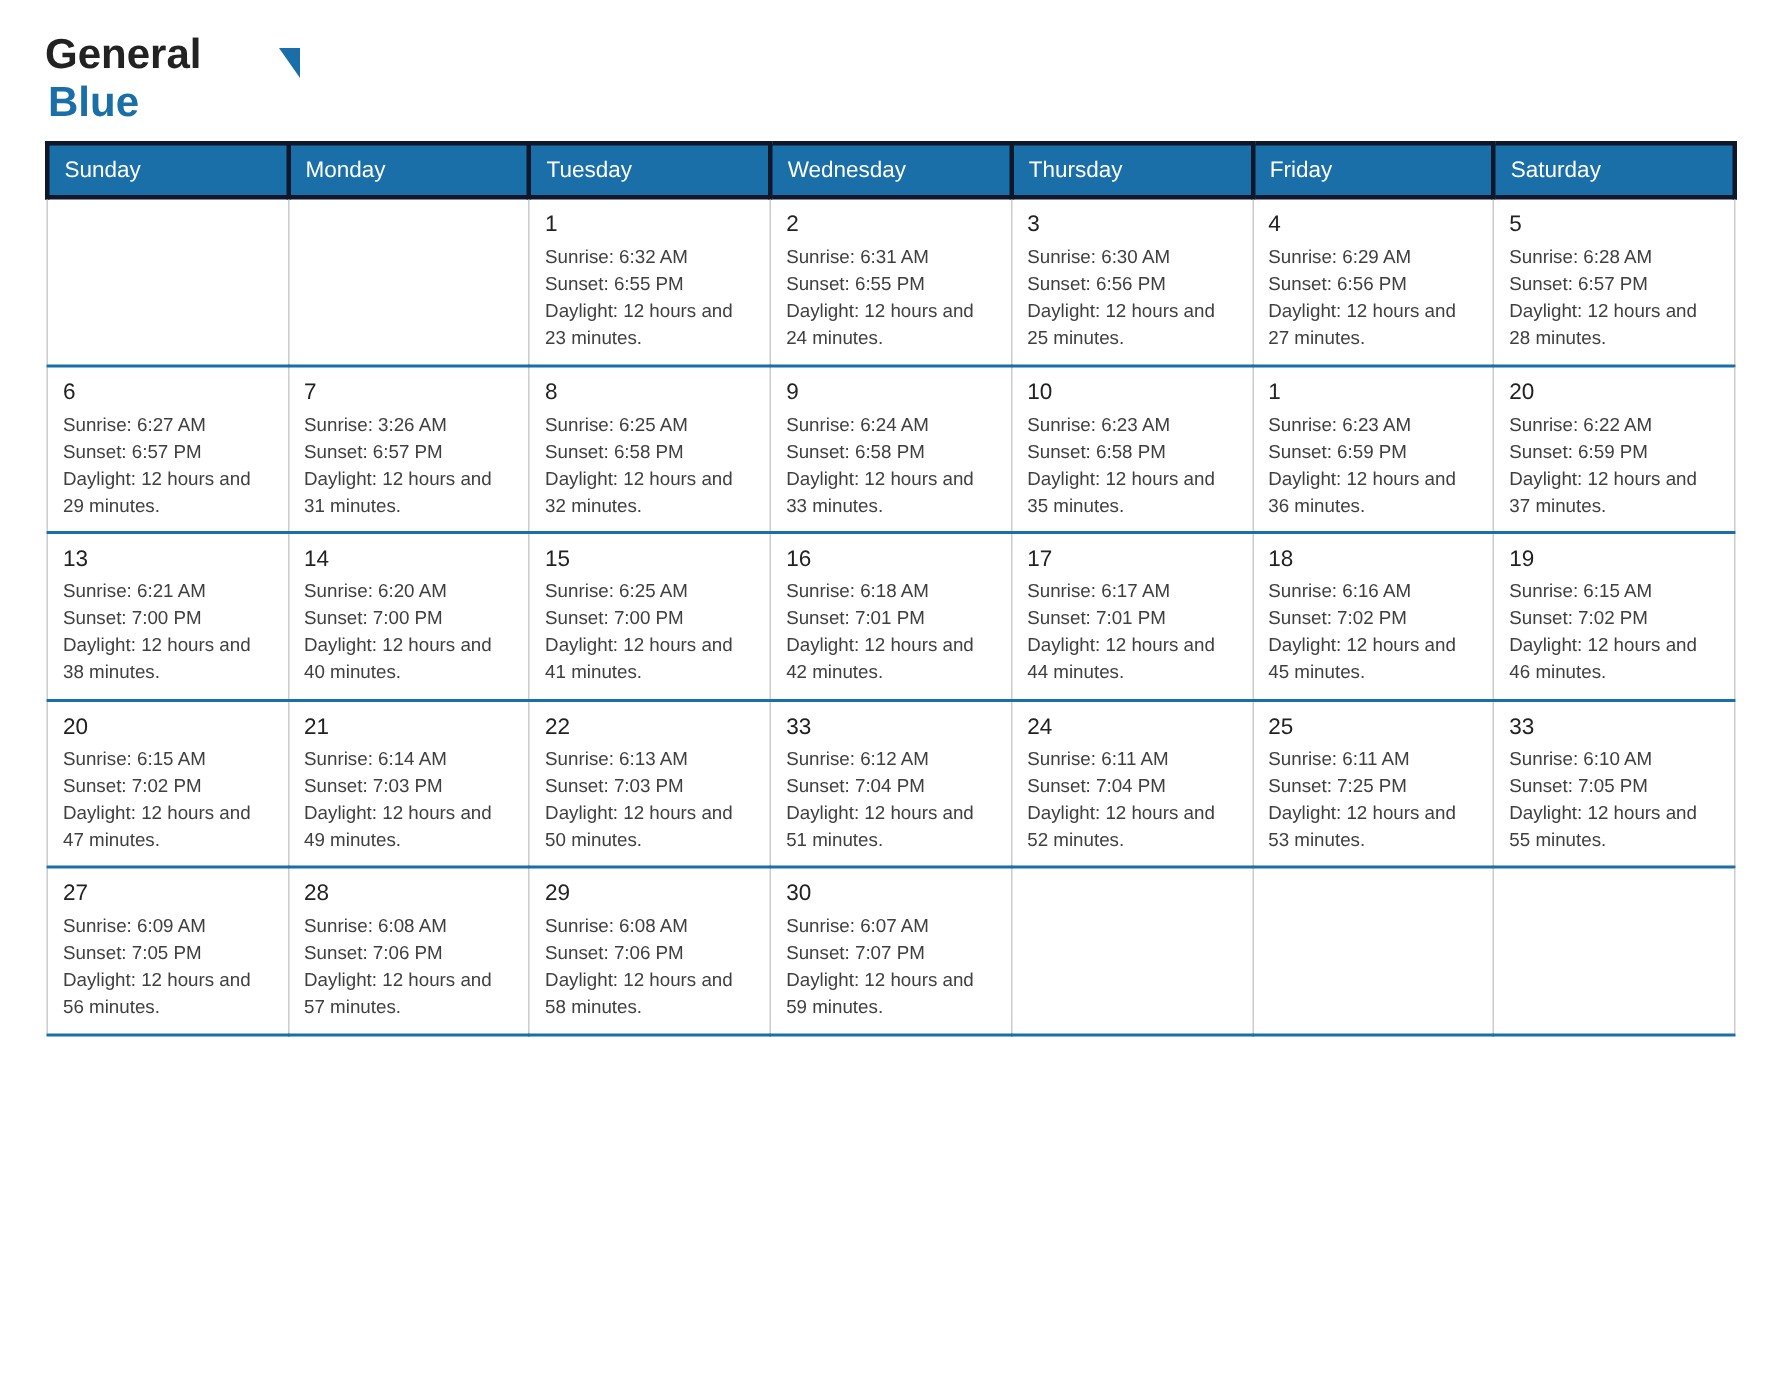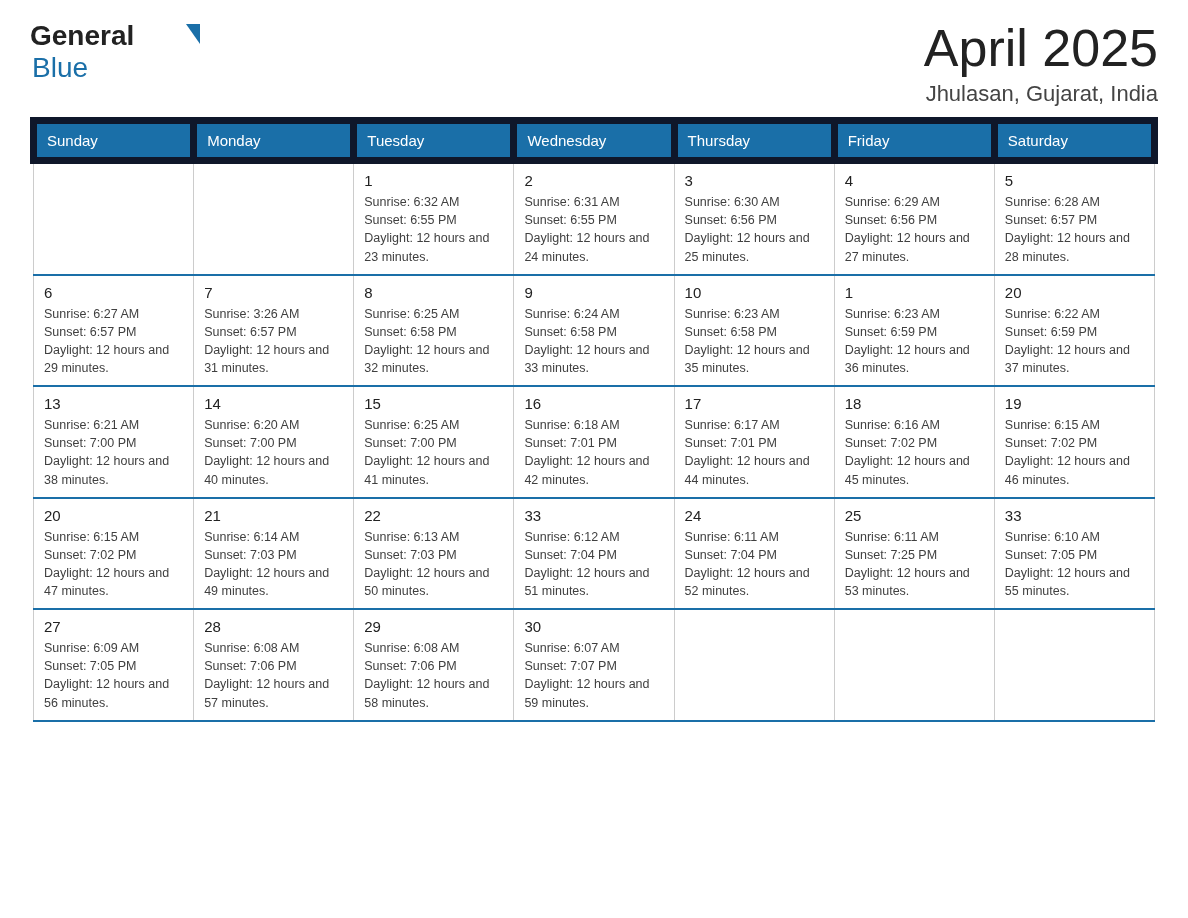--- a/index.html
+++ b/index.html
@@ -17,40 +17,40 @@
       align-items: flex-start;
       margin-bottom: 10px;
     }
     .logo {
       display: flex;
       flex-direction: column;
       align-items: flex-start;
     }
     .logo-top {
       display: flex;
-      align-items: flex-start;
+      align-items: flex-end;
       gap: 48px;
     }
     .logo-general {
       font-size: 28px;
       font-weight: bold;
       color: #222;
     }
     .logo-arrow {
       width: 0;
       height: 0;
       border-left: 14px solid transparent;
       border-right: 0px solid transparent;
       border-top: 20px solid #1a6fa8;
       margin-left: 4px;
       margin-top: 4px;
     }
     .logo-blue {
       font-size: 28px;
-      font-weight: normal;
+      font-weight: bold;
       color: #1a6fa8;
       margin-left: 2px;
     }
     .title-block {
       text-align: right;
     }
     .title-month {
       font-size: 52px;
       font-weight: normal;
       color: #222;
@@ -68,21 +68,21 @@
     }
     thead tr {
       background-color: #1a6fa8;
     }
     thead th {
       color: #fff;
       font-size: 15px;
       font-weight: normal;
       padding: 8px 10px;
       text-align: left;
-      border: 7px solid #0f172a;
+      border: 3px solid #0f172a;
     }
     tbody td {
       vertical-align: top;
       padding: 8px 10px;
       border: 1px solid #ccc;
       width: 14.28%;
       font-size: 13px;
       color: #222;
       min-height: 90px;
     }
@@ -108,24 +108,20 @@
 </head>
 <body>
 
 <div class="header">
   <div class="logo">
     <div class="logo-top">
       <span class="logo-general">General</span>
       <div class="logo-arrow"></div>
     </div>
     <span class="logo-blue">Blue</span>
-  </div>
-  <div class="title-block">
-    <div class="title-month">April 2025</div>
-    <div class="title-location">Jhulasan, Gujarat, India</div>
   </div>
 </div>
 
 <table>
   <thead>
     <tr>
     <th>Sunday</th>
         <th>Monday</th>
         <th>Tuesday</th>
         <th>Wednesday</th>

